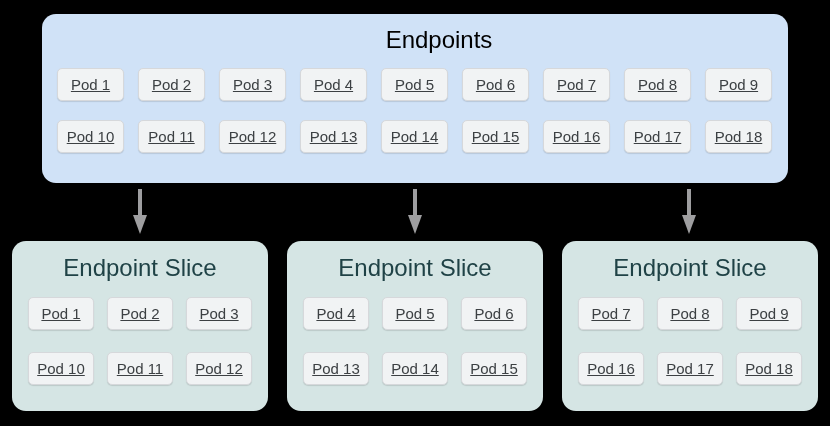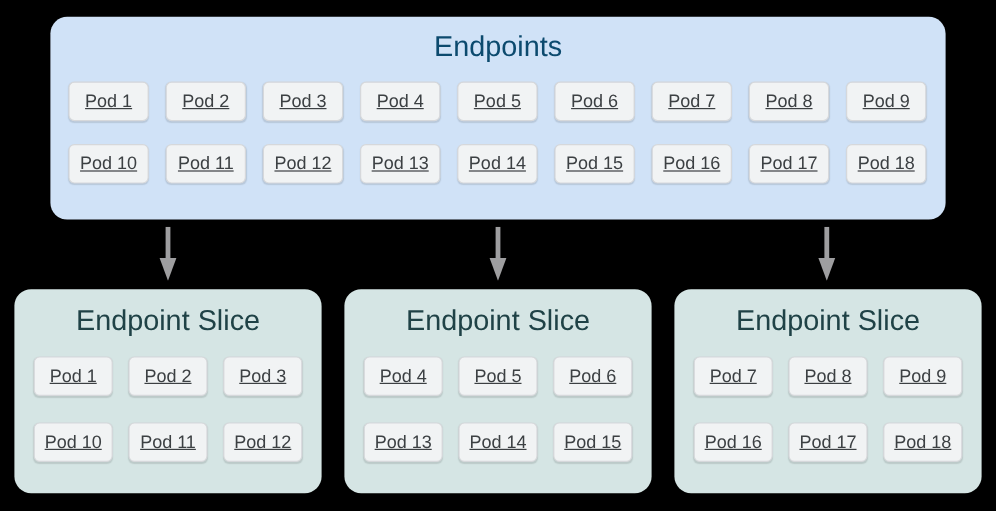--- a/index.html
+++ b/index.html
@@ -16,21 +16,22 @@
     position: absolute; left: 42px; top: 14px;
     width: 746px; height: 169px;
     background: #d0e2f7;
     border-radius: 14px;
     box-shadow: 0 2px 4px rgba(0,0,0,0.35);
   }
   .endpoints-title {
     position: absolute; top: 12px; left: 0; width: 100%;
     text-align: center;
     font-size: 24px; line-height: 28px;
-    color: #0c4a6e;
+    color: #000000;
+    padding-left: 24px;
   }
   .endpoints-grid {
     position: absolute; left: 15px; top: 54px; width: 716px;
     display: flex; flex-wrap: wrap;
     column-gap: 14px; row-gap: 19px;
   }
   .pod {
     box-sizing: border-box;
     width: 67px; height: 33px;
     background: #f1f3f4;

